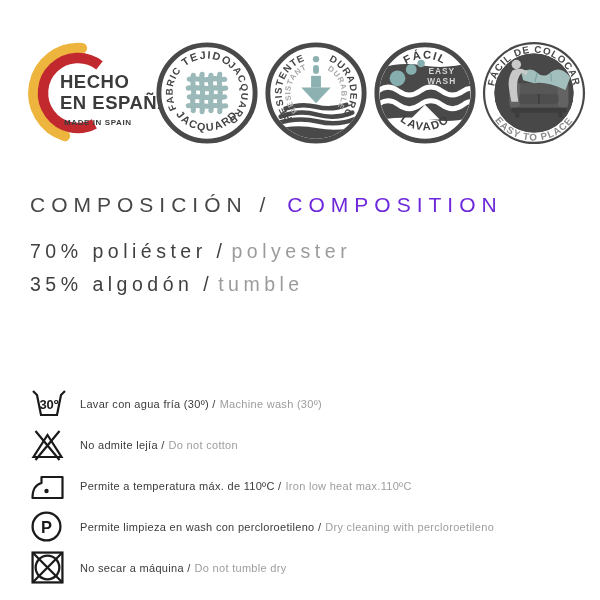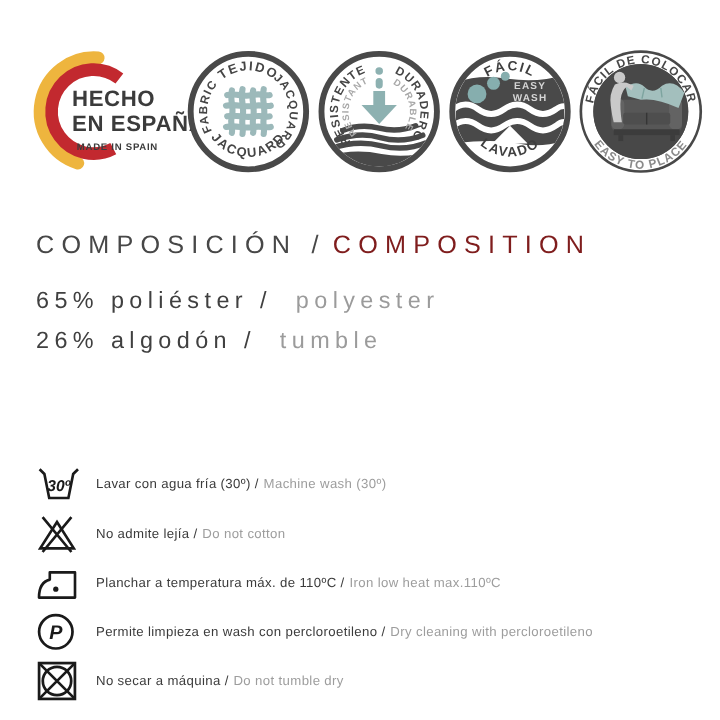--- a/index.html
+++ b/index.html
@@ -5,28 +5,28 @@
   html,body{margin:0;padding:0;background:#ffffff;}
   .page{position:relative;width:600px;height:600px;background:#fff;overflow:hidden;
         font-family:"Liberation Sans",sans-serif;}
   
   .badges-row{position:absolute;top:38px;left:26px;display:flex;align-items:center;}
   .spain-svg{width:118px;height:110px;overflow:visible;margin-right:8px;flex:0 0 auto;}
   .badge-svg{width:108px;height:108px;margin-left:1px;flex:0 0 auto;}
   
   .heading{position:absolute;left:30px;top:193px;font-size:21px;letter-spacing:6px;
            color:#474747;white-space:nowrap;}
-  .heading .t-en{color:#7f1d1d;margin-left:6px;}
+  .heading .t-en{color:#6d28d9;margin-left:16px;}
   .comp{position:absolute;left:30px;top:235px;font-size:19.5px;letter-spacing:4.5px;
         color:#404040;line-height:33px;white-space:nowrap;}
-  .comp .t-en{color:#9b9b9b;margin-left:20px;}
+  .comp .t-en{color:#9b9b9b;margin-left:5px;}
   
   .care{position:absolute;left:30px;top:383px;right:4px;}
   .care-row{display:flex;align-items:center;height:41px;}
-  .care-icon{flex:0 0 50px;display:flex;align-items:flex-end;font-style:italic;}
+  .care-icon{flex:0 0 50px;display:flex;align-items:flex-end;}
   .care-icon svg{display:block;}
   .care-text{font-size:11px;letter-spacing:0.3px;color:#3b3b3b;white-space:nowrap;}
   .care-text .t-en{color:#9d9d9d;margin-left:4px;}
   .badge-arc-text{text-transform:none;}
 </style>
 </head>
 <body>
 
 <div class="page">
 
@@ -175,24 +175,24 @@
       </text>
     </svg>
   </div>
 
   <div class="heading">
     <span class="t-es">COMPOSICIÓN /</span><span class="t-en">COMPOSITION</span>
   </div>
 
   <div class="comp">
     <div>
-      <span class="t-es">65% poliéster /</span><span class="t-en">polyester</span>
+      <span class="t-es">70% poliéster /</span><span class="t-en">polyester</span>
     </div>
     <div>
-      <span class="t-es">26% algodón /</span><span class="t-en">tumble</span>
+      <span class="t-es">35% algodón /</span><span class="t-en">tumble</span>
     </div>
   </div>
 
   <div class="care">
 
     <div class="care-row">
       <span class="care-icon">
         <svg width="38" height="31" viewBox="0 0 36 31">
           <path d="M2,3 L6,7 L10,27 L26,27 L30,7 L34,3" fill="none" stroke="#1a1a1a" stroke-width="2.2" stroke-linejoin="miter"></path>
           <text x="18" y="21" font-size="13" font-weight="700" fill="#1a1a1a" text-anchor="middle" font-family="Liberation Sans, sans-serif">30º</text>
@@ -216,21 +216,21 @@
     </div>
 
     <div class="care-row">
       <span class="care-icon">
         <svg width="35" height="30" viewBox="0 0 34 30">
           <path d="M2,27 L32,27 L32,6 L11,6 L11,12 C5,13.5 2,19 2,27 Z" fill="none" stroke="#1a1a1a" stroke-width="2.2" stroke-linejoin="round"></path>
           <circle cx="16" cy="20" r="2.2" fill="#1a1a1a"></circle>
         </svg>
       </span>
       <p class="care-text">
-        <span class="t-es">Planchar a temperatura máx. de 110ºC /</span><span class="t-en">Iron low heat max.110ºC</span>
+        <span class="t-es">Permite a temperatura máx. de 110ºC /</span><span class="t-en">Iron low heat max.110ºC</span>
       </p>
     </div>
 
     <div class="care-row">
       <span class="care-icon">
         <svg width="33" height="33" viewBox="0 0 32 32">
           <circle cx="16" cy="16" r="13.5" fill="none" stroke="#1a1a1a" stroke-width="2.2"></circle>
           <text x="16" y="22" font-size="16" font-weight="600" fill="#1a1a1a" text-anchor="middle" font-family="Liberation Sans, sans-serif">P</text>
         </svg>
       </span>

